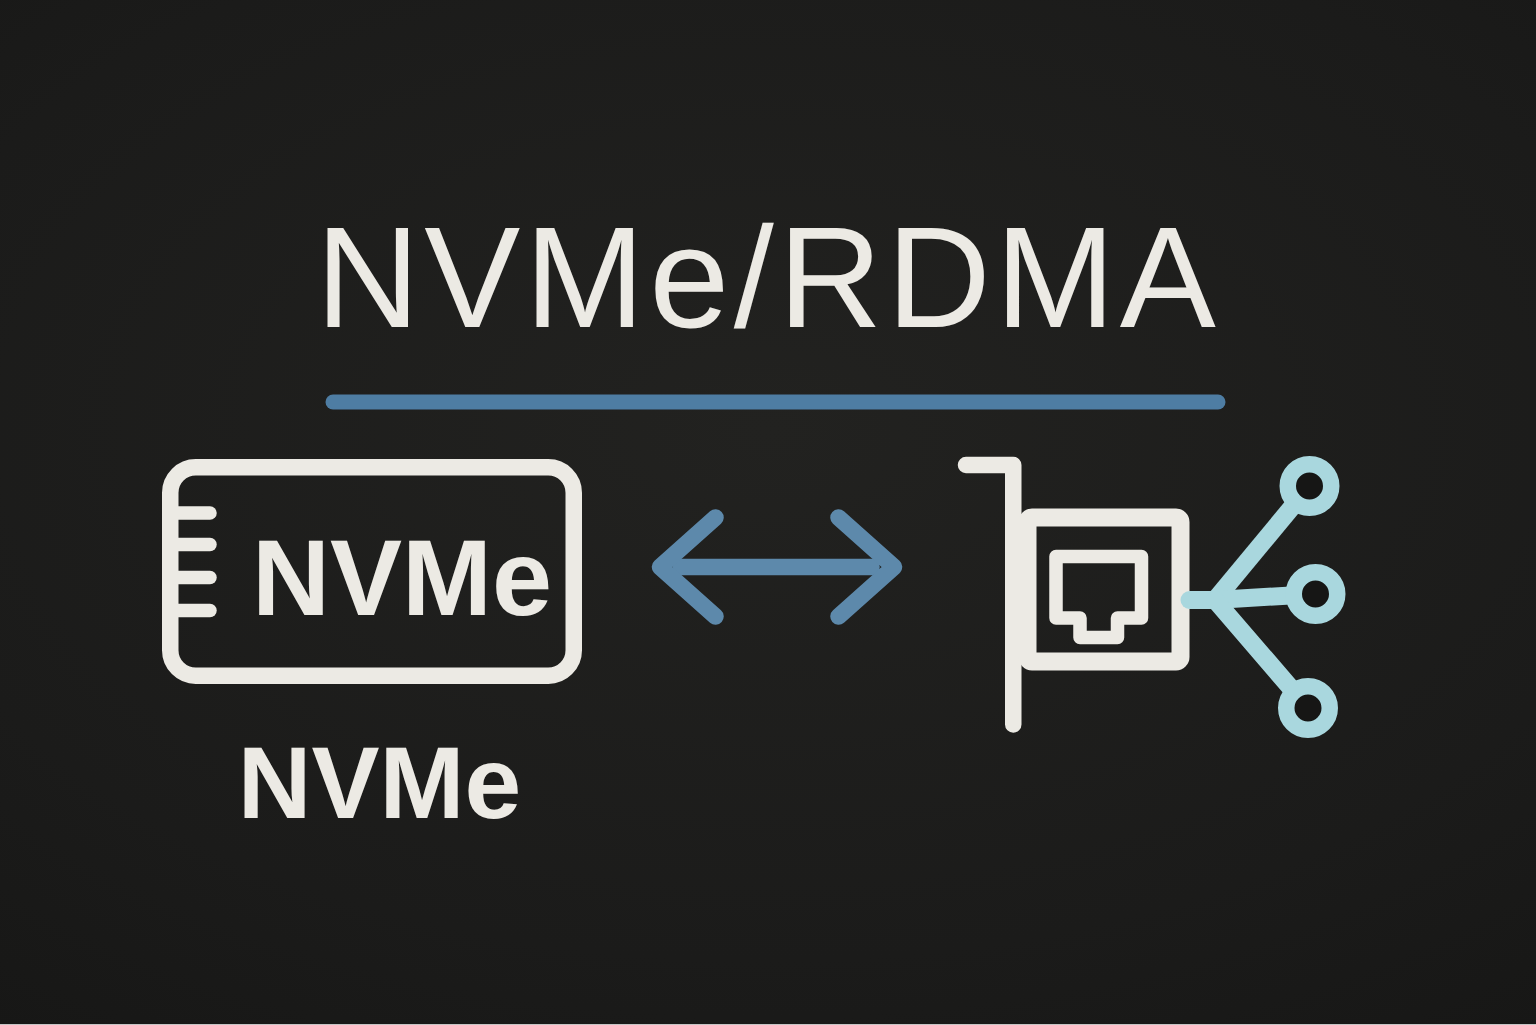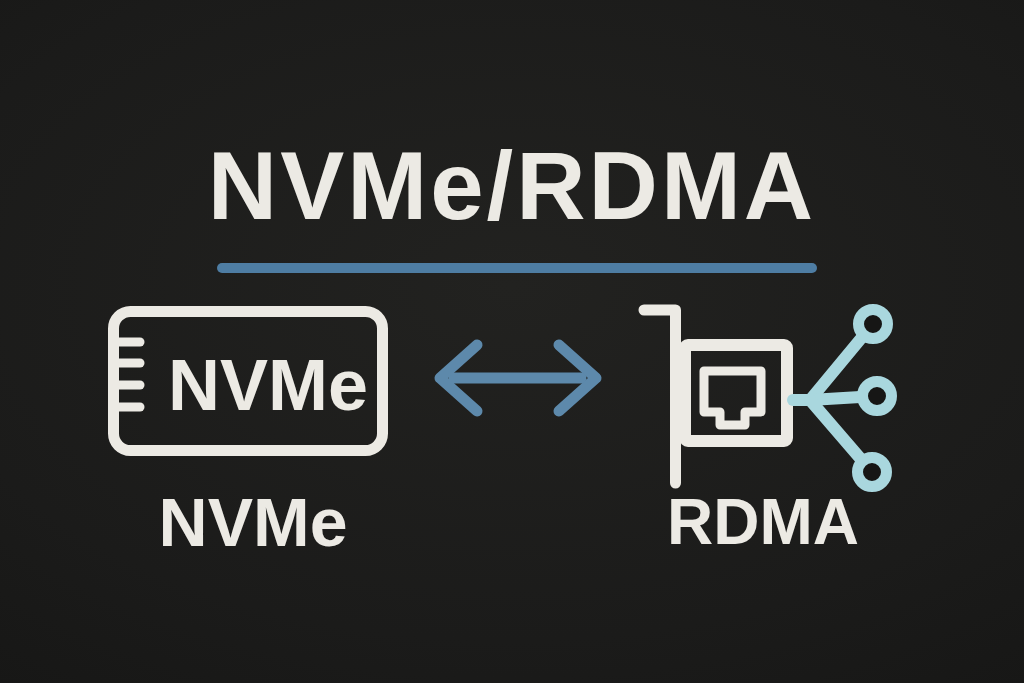--- a/index.html
+++ b/index.html
@@ -18,21 +18,21 @@
       radial-gradient(ellipse 130% 115% at 50% 42%, #222220 0%, #1b1b1a 45%, #141413 78%, #0e0e0d 100%);
   }
   .page-title {
     position: absolute;
     top: 138px;
     left: 0;
     width: 1024px;
     margin: 0;
     text-align: center;
     font-size: 96px;
-    font-weight: bold;
+    font-weight: normal;
     letter-spacing: 3px;
     color: #eceae4;
     line-height: 1;
     white-space: nowrap;
   }
   .title-underline {
     position: absolute;
     left: 217px;
     top: 263px;
     width: 600px;
@@ -101,15 +101,14 @@
       <path d="M180,105 L243,29"></path>
       <path d="M180,105 L247,101"></path>
       <path d="M180,105 L242,177"></path>
     </g>
     <g fill="#161615" stroke="#a9d7de" stroke-width="11">
       <circle cx="243" cy="29" r="14.5"></circle>
       <circle cx="247" cy="101" r="14.5"></circle>
       <circle cx="242" cy="177" r="14.5"></circle>
     </g>
   </svg>
-  <div class="node-label rdma-label">RDMA</div>
 
 </div>
 
 </body></html>

